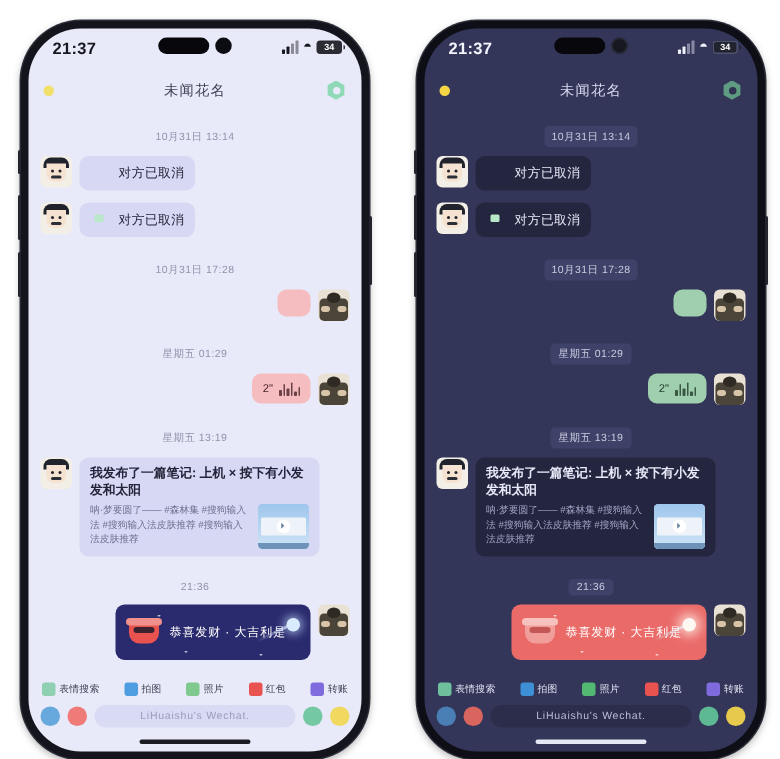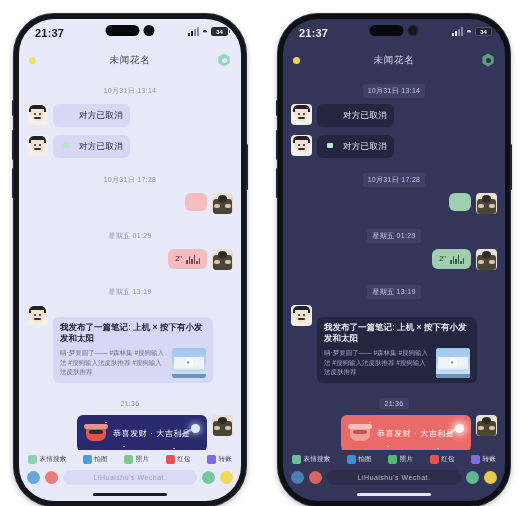--- a/index.html
+++ b/index.html
@@ -212,21 +212,21 @@
   
   .voice { display:flex;align-items:center;gap:4px; }
   .voice .dur { font-size:7.5px; }
   .wave { display:flex;align-items:flex-end;gap:1px;height:9px; }
   .wave i { width:1.5px;background:currentColor;border-radius:.5px;opacity:.8;display:block;}
   .wave i:nth-child(1){height:4px}.wave i:nth-child(2){height:8px}
   .wave i:nth-child(3){height:5px}.wave i:nth-child(4){height:9px}
   .wave i:nth-child(5){height:3px}.wave i:nth-child(6){height:6px}
 
   
-  .note { max-width: 160px; margin-top: 12px; }
+  .note { max-width: 160px; }
   .note-title { font-size:8.5px;font-weight:bold;line-height:1.35;margin-bottom:3px; }
   .note-body { display:flex;gap:5px;align-items:flex-start; }
   .note-desc { font-size:6.5px;line-height:1.5;flex:1 1 auto; }
   .light .note-desc { color:#6f7190; }
   .dark  .note-desc { color:#9ea2c2; }
   .note-thumb {
     flex:0 0 auto;width:34px;height:30px;border-radius:3px;overflow:hidden;
     background:#bcd6ef;position:relative;
   }
   .note-thumb .sky { position:absolute;inset:0;background:linear-gradient(#9ec6ec,#cfe4f5); }

